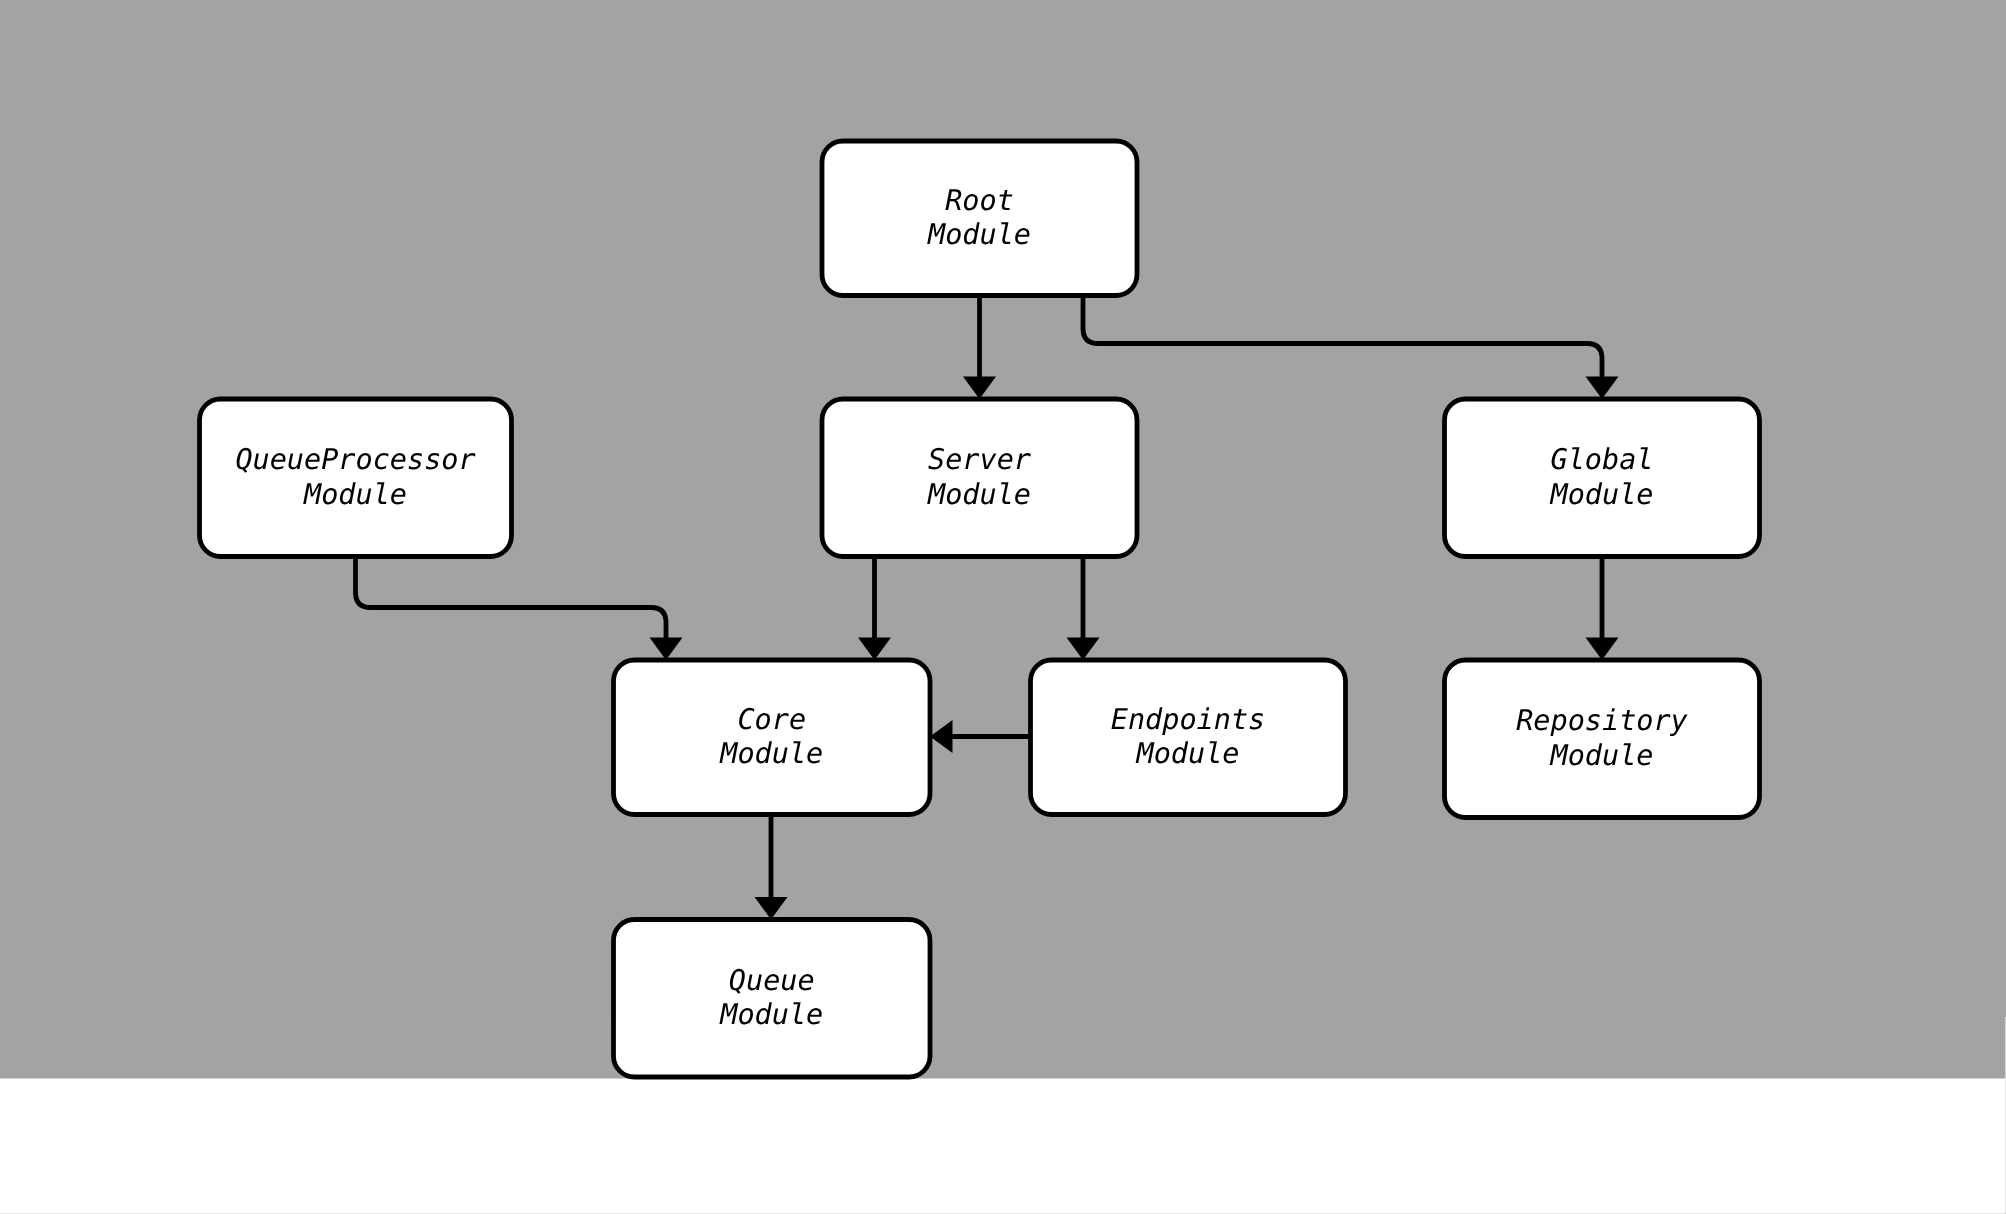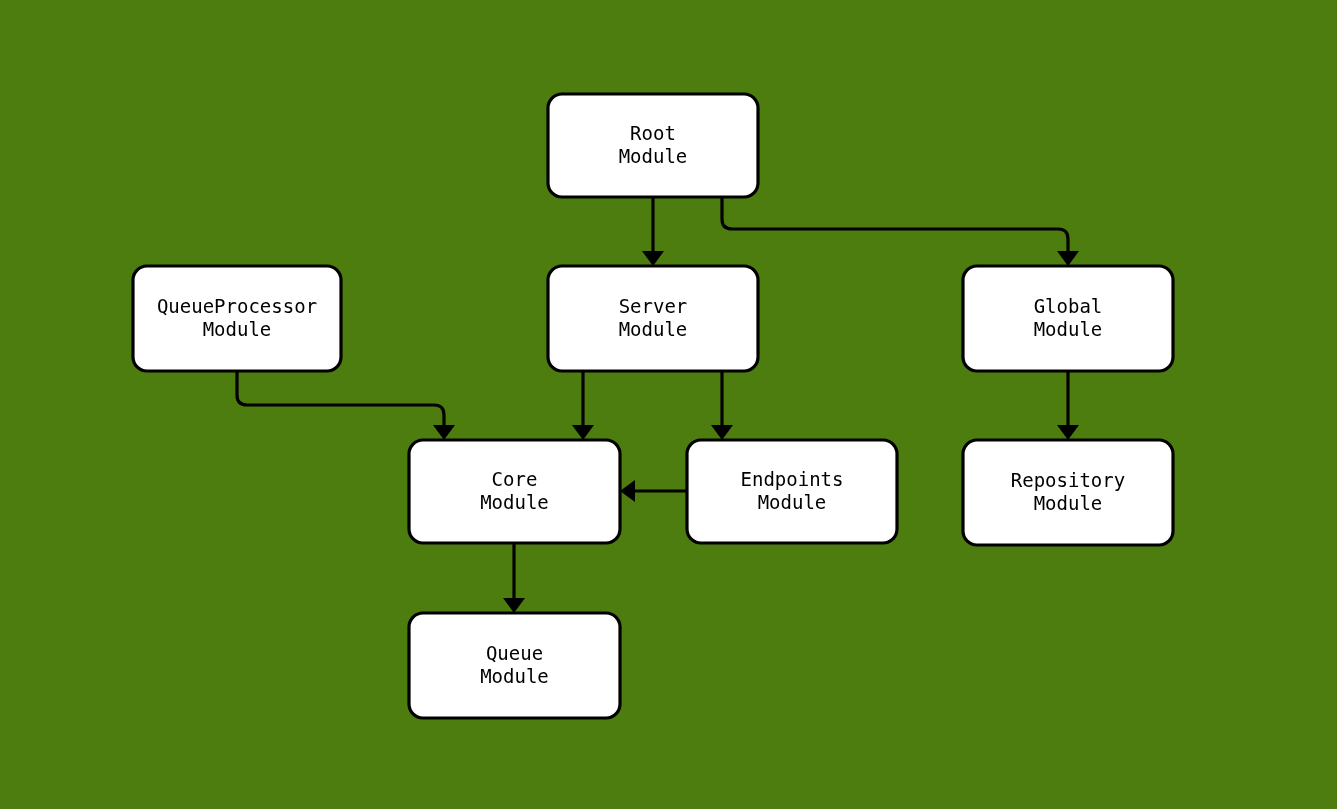--- a/index.html
+++ b/index.html
@@ -9,22 +9,23 @@
   }
   body {
     width: 1337px;
     height: 809px;
     overflow: hidden;
     font-family: "DejaVu Sans Mono", monospace;
   }
   #diagram-root {
     position: relative;
     width: 1337px;
-    height: 809px;
-    background: #4d7c0f;
+    height: 719px;
+    background: #a3a3a3;
+    font-style: italic;
   }
   svg#diagram-svg {
     display: block;
     width: 1337px;
     height: 809px;
   }
   .node-box {
     fill: #ffffff;
     stroke: #000000;
     stroke-width: 3.2;

